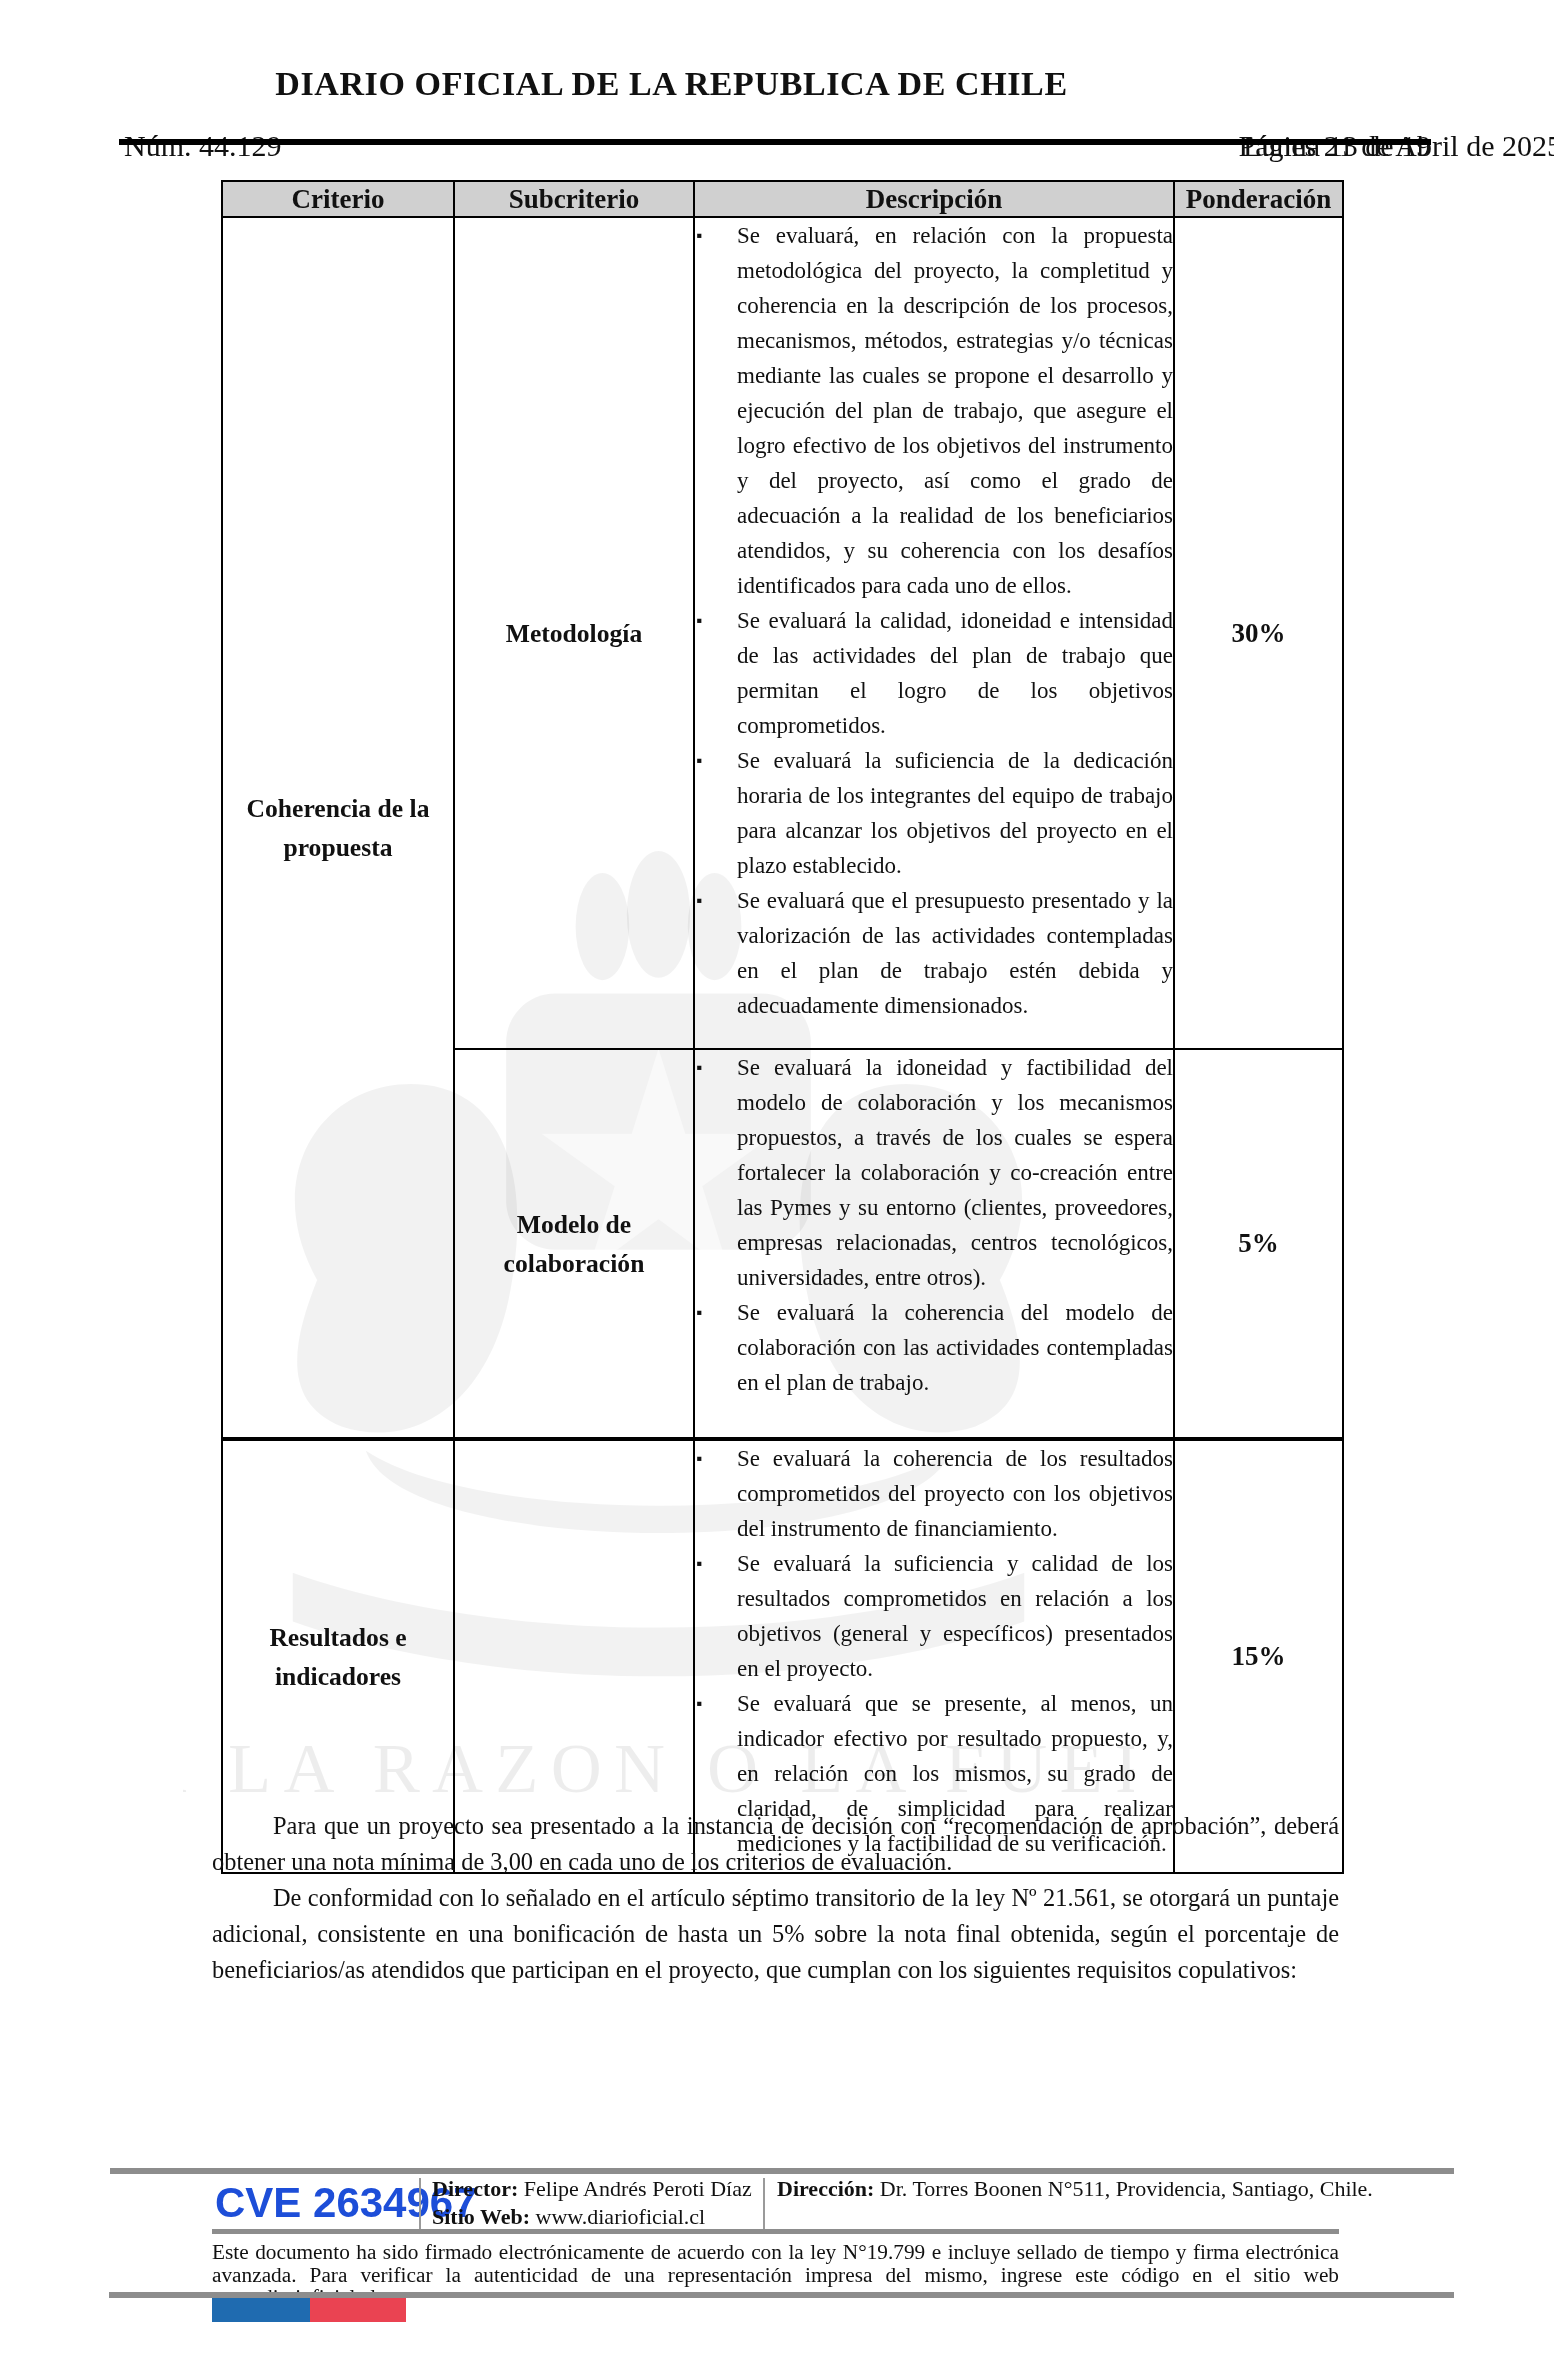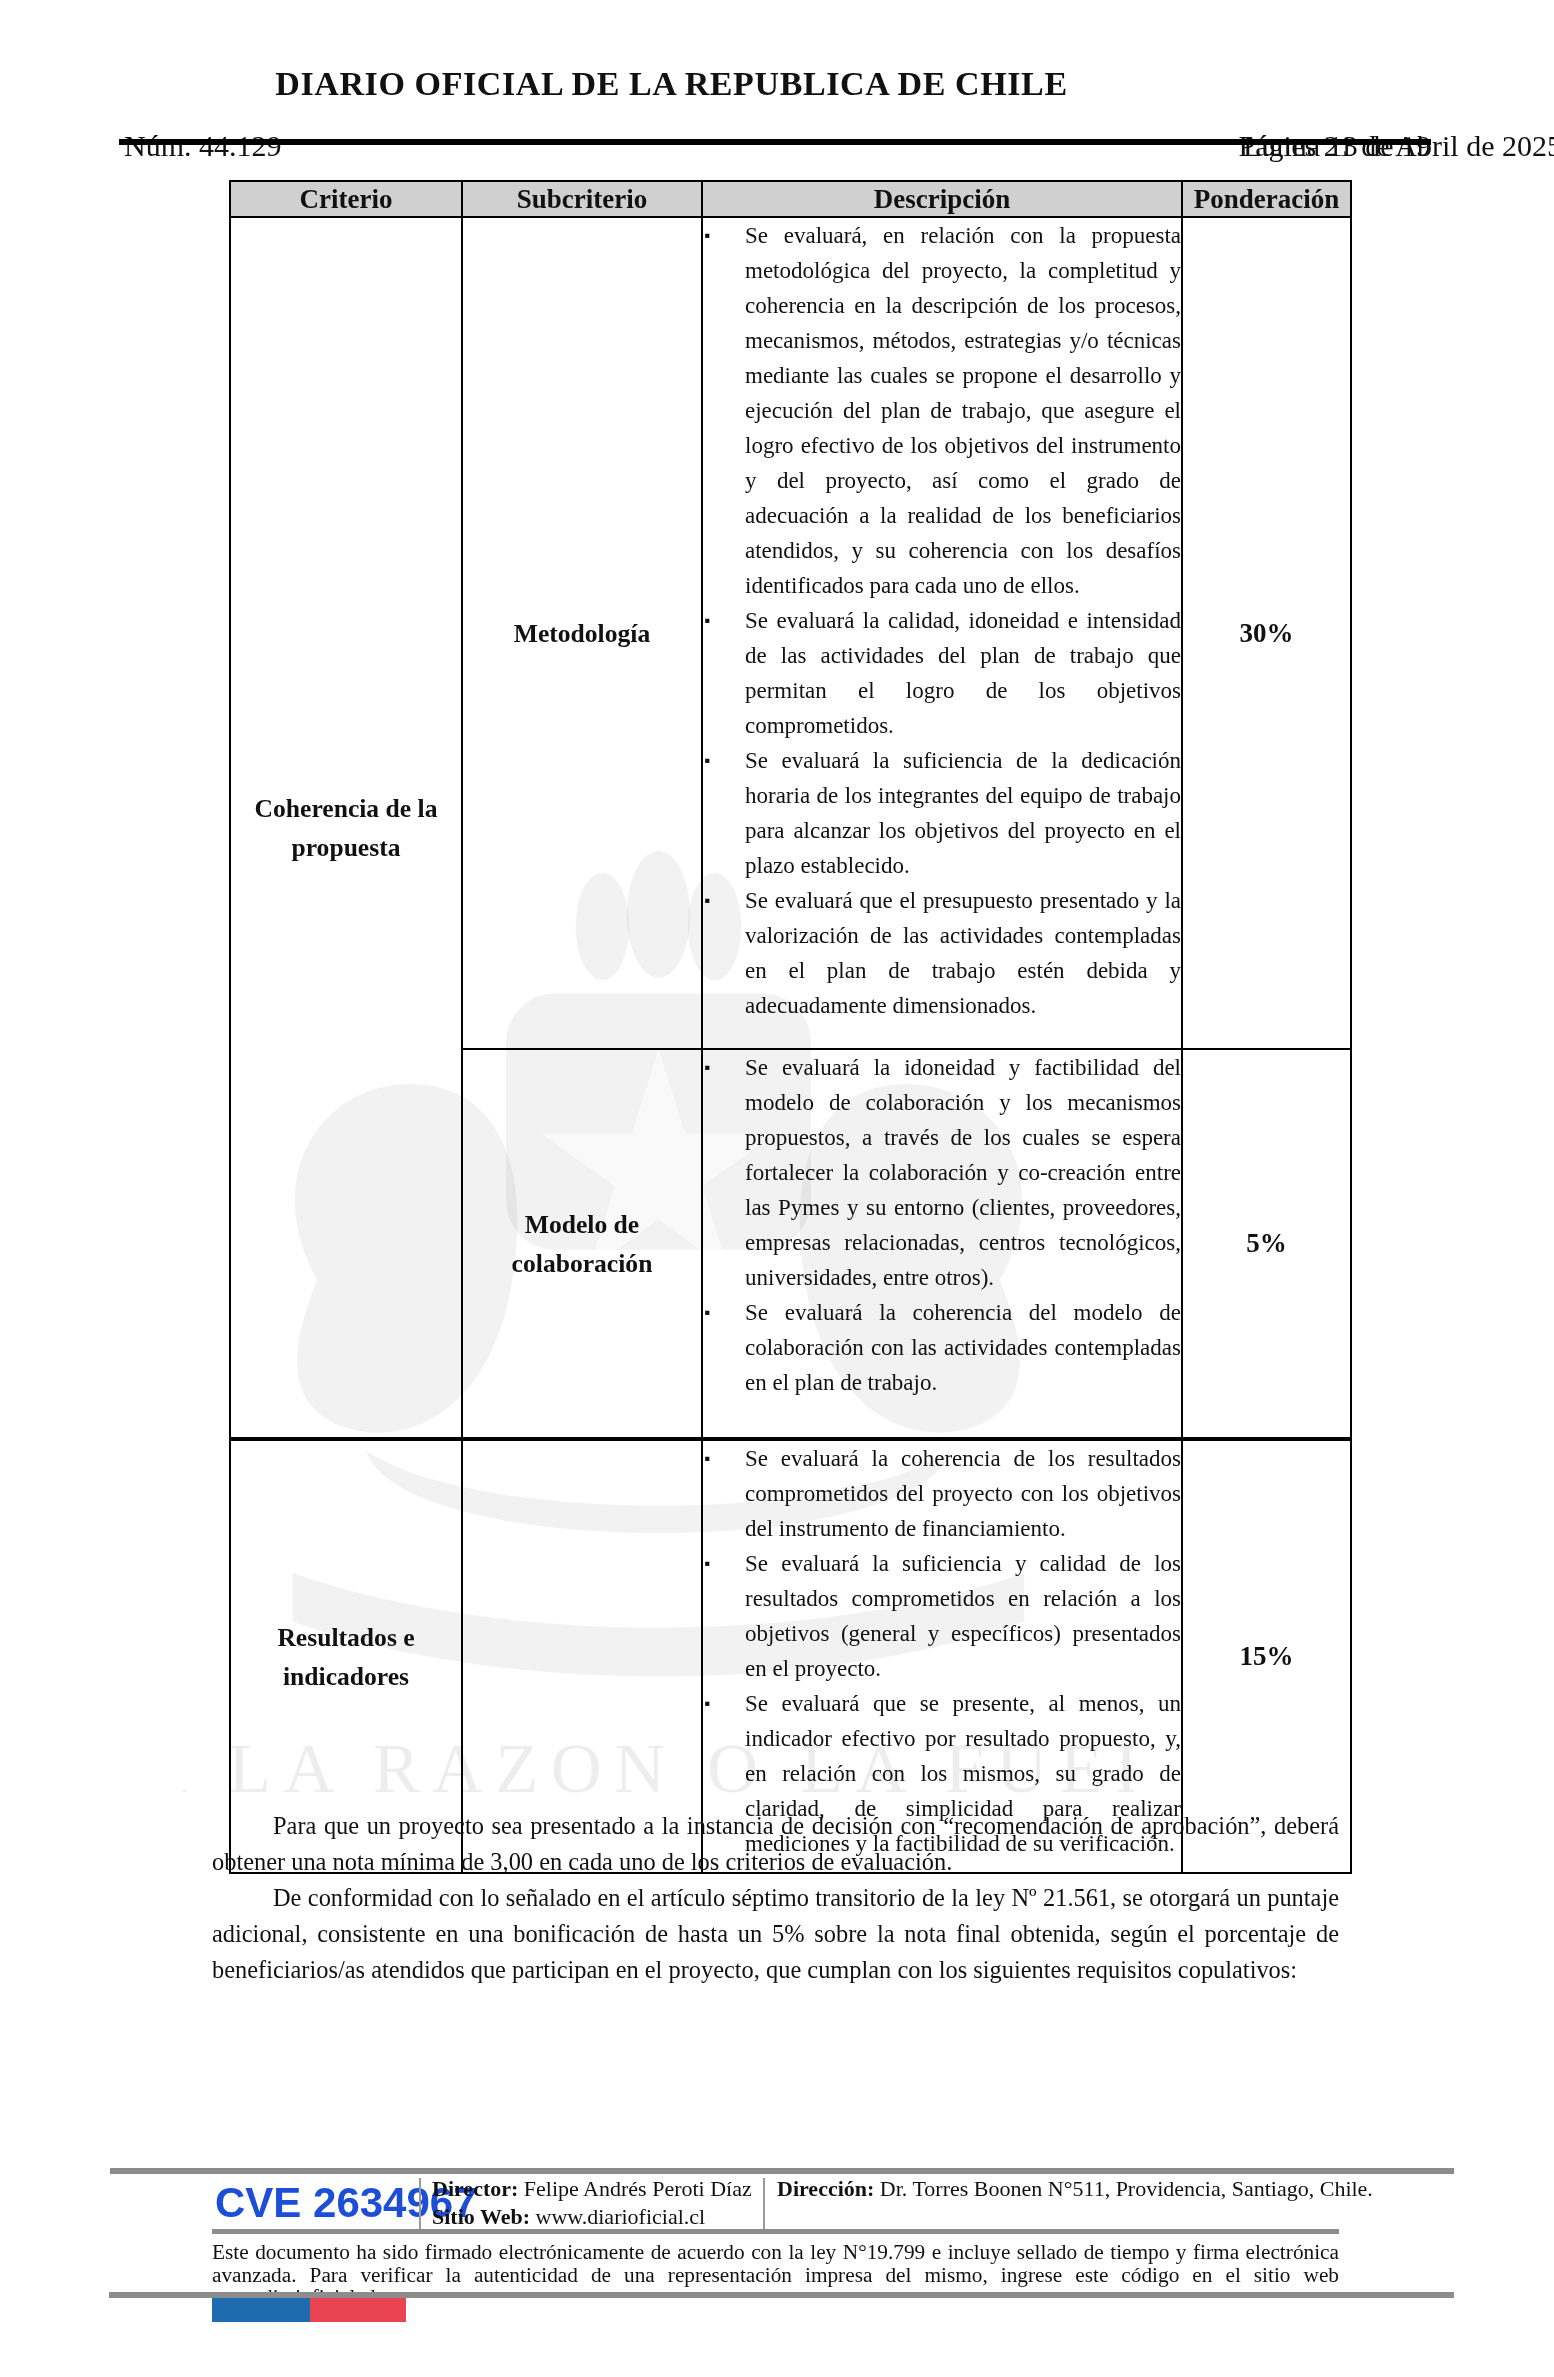--- a/index.html
+++ b/index.html
@@ -12,21 +12,21 @@
   .masthead{left:0;top:65px;width:1343px;text-align:center;font-size:34px;font-weight:bold;letter-spacing:0.6px;z-index:2;}
   .numline{top:110px;font-size:30px;font-weight:normal;z-index:2;margin-top:19px;}
   #hnum{left:124px;}
   #hdate{left:8px;width:1554px;text-align:right;}
   #hpage{right:123px;}
   .toprule{left:119px;top:139px;width:1312px;height:5.5px;background:#000;z-index:2;}
   
   .watermark{left:183px;top:768px;width:951px;height:1073px;z-index:0;}
   
   .tablewrap{left:221px;top:180px;z-index:1;}
-  table.eval{border-collapse:collapse;table-layout:fixed;width:1122px;background:transparent;margin-left:8px;}
+  table.eval{border-collapse:collapse;table-layout:fixed;width:1122px;background:transparent;}
   table.eval th, table.eval td{border:2.4px solid #000;padding:0;}
   table.eval th{
     background:#d0d0d0;height:34px;font-size:27px;font-weight:bold;text-align:center;vertical-align:middle;
   }
   td.crit,td.sub{vertical-align:middle;text-align:center;font-weight:bold;font-size:25.6px;line-height:39px;padding:0 8.5px;}
   td.pond{vertical-align:middle;text-align:center;font-weight:bold;font-size:27px;}
   td.desc{vertical-align:top;padding:16px 13.4px 12.2px 7.3px;}
   tr.heavy td{border-top:4.3px solid #000;}
   .bullet{position:relative;padding-left:42px;text-align:justify;font-size:23px;line-height:35px;}
   .bullet::before{content:"▪";position:absolute;left:1.2px;top:0;font-size:17px;line-height:35px;}

